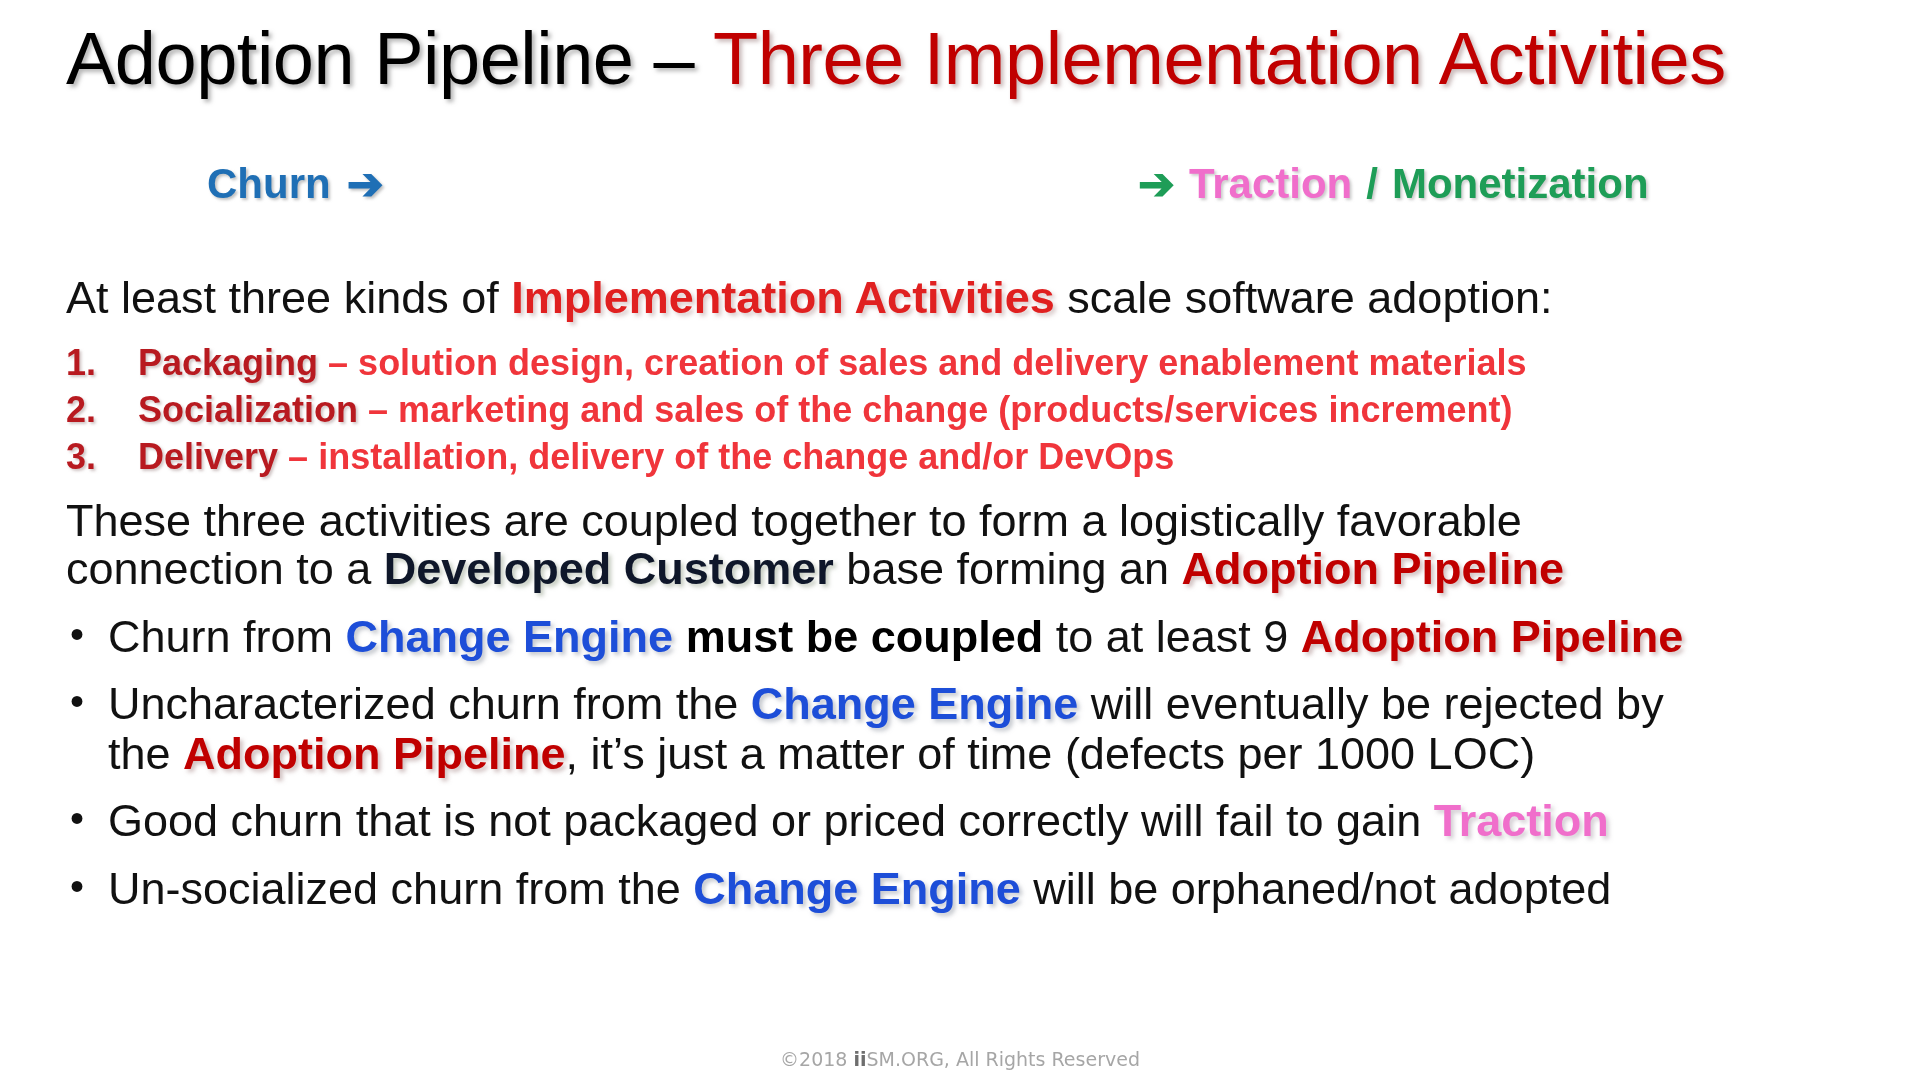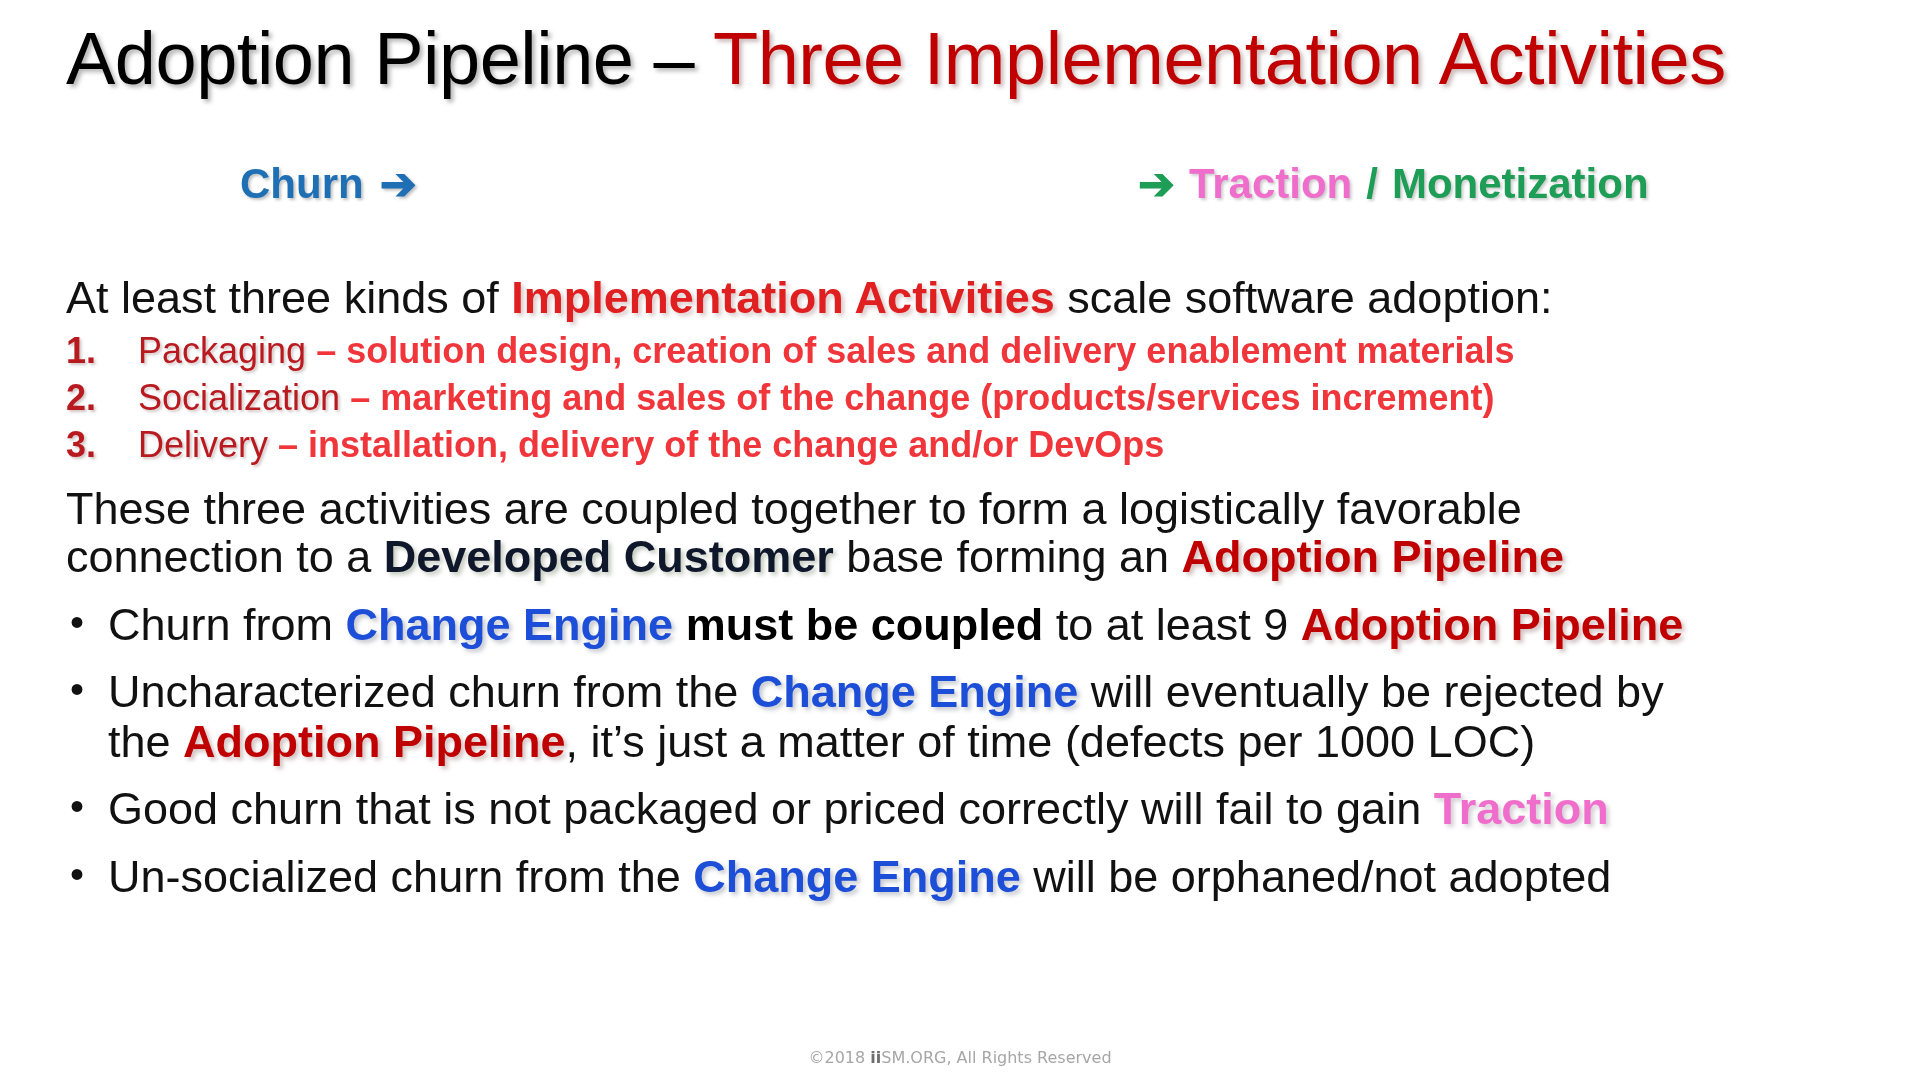--- a/index.html
+++ b/index.html
@@ -53,21 +53,20 @@
     left: 207px;
     top: 20px;
     font-size: 42px;
     font-weight: bold;
     color: #1F6FB5;
     text-shadow: 2px 2px 3px rgba(150,150,150,0.6);
     display: flex;
     align-items: center;
     gap: 16px;
     white-space: nowrap;
-    margin-left: 33px;
   }
   .arrow-blue { color: #1F6FB5; font-size: 44px; line-height: 1; }
 
   
   #pipe {
     position: absolute;
     left: 462px;
     top: 8px;
     width: 650px;
     height: 98px;
@@ -175,41 +174,41 @@
     left: 66px;
     top: 272px;
     width: 1810px;
   }
 
   .line-intro {
     font-size: 45px;
     color: #111111;
     line-height: 1.16;
     white-space: nowrap;
-    margin-bottom: 4px;
+    margin-bottom: 16px;
   }
 
   .num-item {
     font-size: 36px;
     line-height: 1.30;
     white-space: nowrap;
     display: flex;
     align-items: baseline;
   }
   .num-marker {
     display: inline-block;
     width: 72px;
     flex: 0 0 72px;
     color: #B81A20;
     font-weight: bold;
     text-shadow: 2px 2px 3px rgba(170,150,150,0.55);
   }
   .num-term {
     color: #B81A20;
-    font-weight: normal;
+    font-weight: bold;
     text-shadow: 2px 2px 3px rgba(170,150,150,0.55);
   }
   .num-desc {
     color: #F0353B;
     font-weight: bold;
   }
 
   .para {
     font-size: 45px;
     color: #111111;
@@ -267,21 +266,21 @@
     font-weight: bold;
   }
 
   
   #footer {
     position: absolute;
     left: 0;
     top: 1048px;
     width: 1920px;
     text-align: center;
-    font-size: 16px;
+    font-size: 19px;
     color: #A6A6A6;
     font-family: "DejaVu Sans", sans-serif;
   }
   #footer .ii { color: #6E6E6E; font-weight: bold; }
 </style>
 </head>
 <body>
 
 <div id="slide">
 

